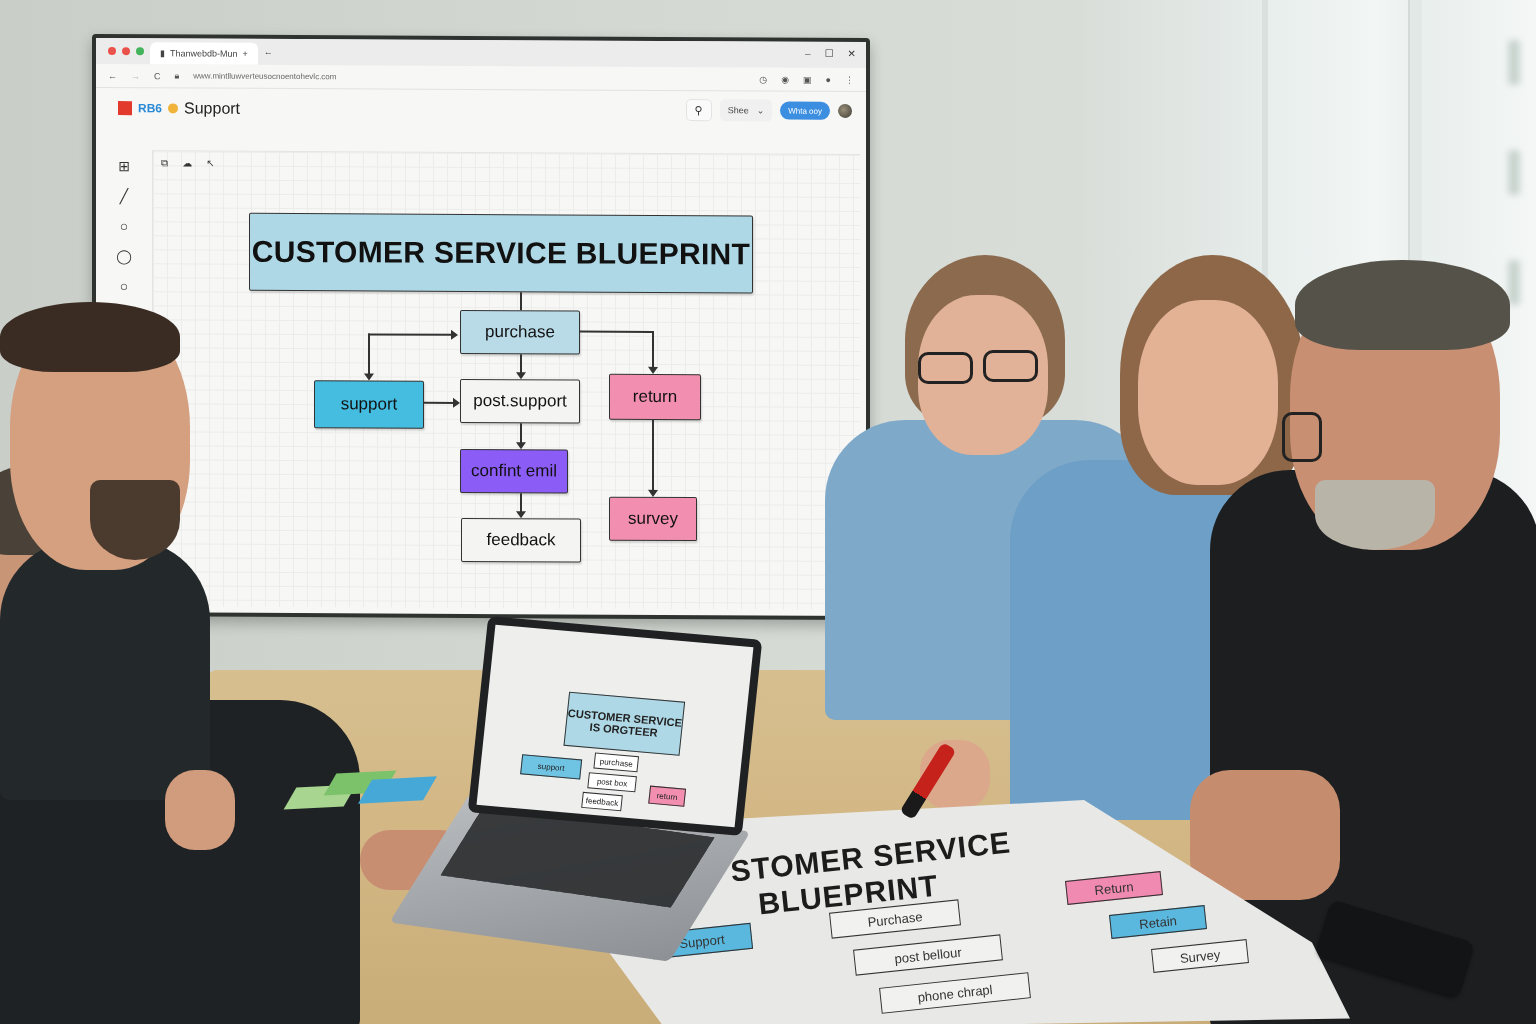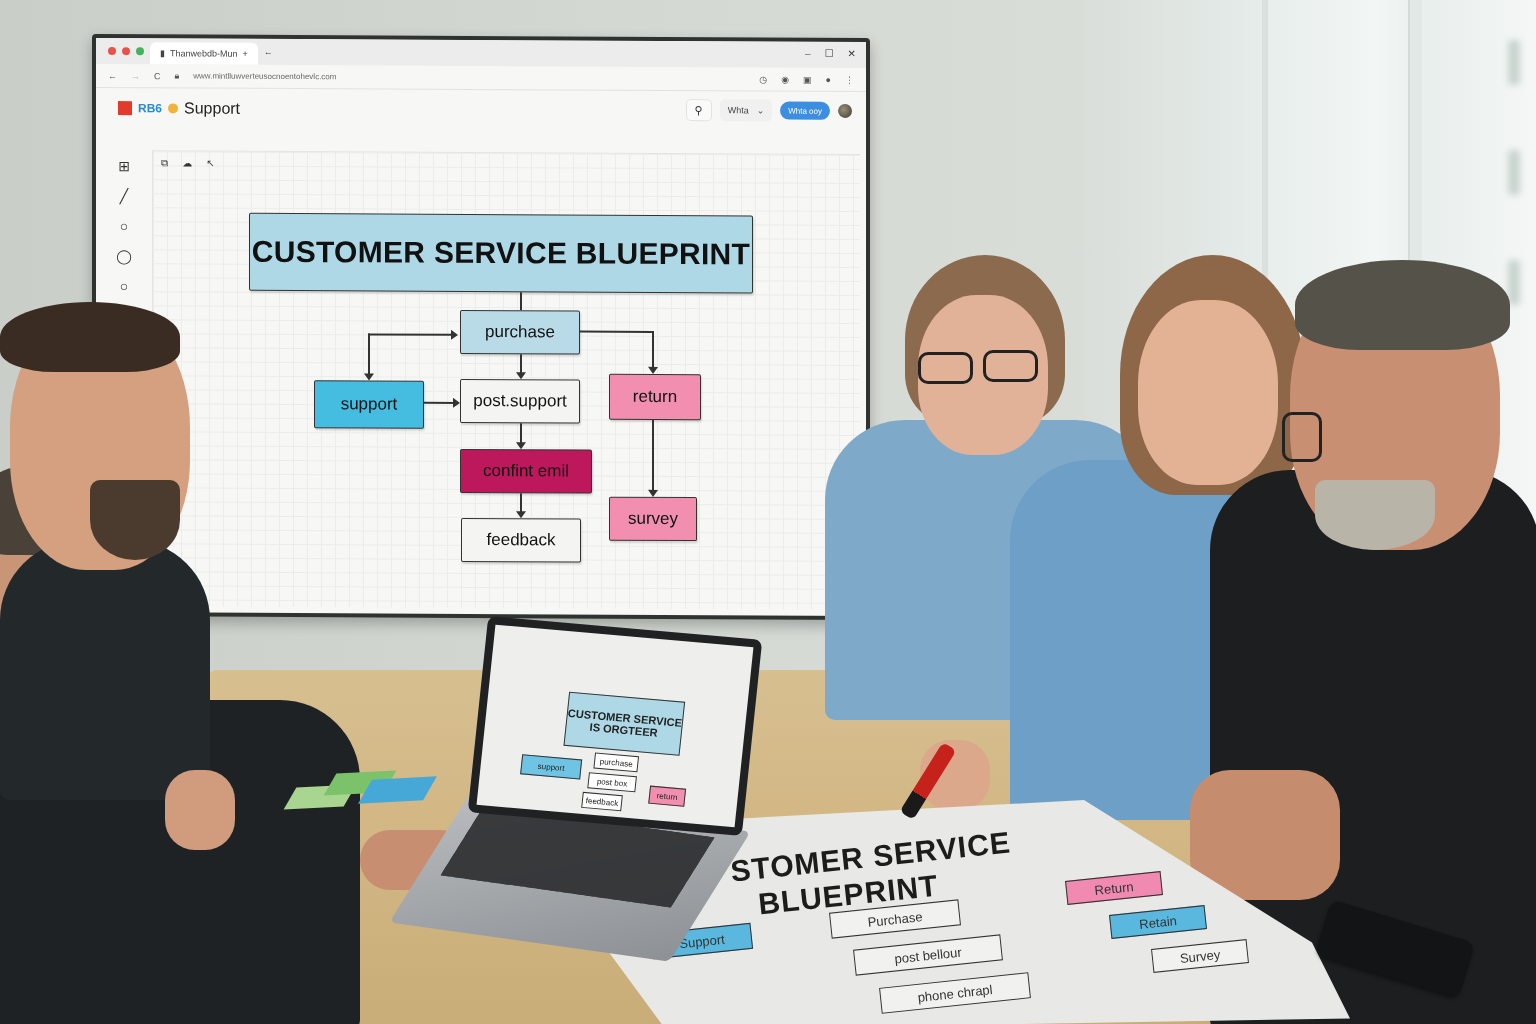--- a/index.html
+++ b/index.html
@@ -153,21 +153,21 @@
     <div class="app-header">
       <div class="logo">
         <span class="sq"></span>
         <span class="txt">RB6</span>
         <span class="coin"></span>
       </div>
       <span class="app-title">Support</span>
       <div class="hdr-right">
         <span class="icon-btn">⚲</span>
         <div class="share-dd">
-          <span>Whta</span>
+          <span>Shee</span>
           <span>⌄</span>
         </div>
         <span class="blue-btn">Whta ooy</span>
         <span class="avatar"></span>
       </div>
     </div>
 
     <div class="left-tools">
       <span class="tool">⊞</span>
       <span class="tool">╱</span>
@@ -185,21 +185,21 @@
       </div>
     </div>
 
     <div class="node title" style="left:153px;top:174px;width:504px;height:78px;background:#aed8e6">CUSTOMER SERVICE BLUEPRINT</div>
     <div class="line" style="left:424px;top:252px;width:2px;height:18px"></div>
 
     <div class="node" style="left:364px;top:270px;width:120px;height:44px;background:#b9dbe8">purchase</div>
     <div class="node" style="left:218px;top:341px;width:110px;height:48px;background:#45bde0">support</div>
     <div class="node" style="left:364px;top:339px;width:120px;height:44px;background:#f4f4f2">post.support</div>
     <div class="node" style="left:513px;top:333px;width:92px;height:46px;background:#f28fb0">return</div>
-    <div class="node" style="left:364px;top:409px;width:132px;height:44px;background:#be185d">confint emil</div>
+    <div class="node" style="left:364px;top:409px;width:108px;height:44px;background:#8b5cf6">confint emil</div>
     <div class="node" style="left:513px;top:456px;width:88px;height:44px;background:#f28fb0">survey</div>
     <div class="node" style="left:365px;top:478px;width:120px;height:44px;background:#f4f4f2">feedback</div>
 
     <div class="line arrow-r" style="left:272px;top:294px;width:88px;height:2px"></div>
     <div class="line arrow-d" style="left:272px;top:294px;width:2px;height:45px"></div>
     <div class="line arrow-d" style="left:424px;top:314px;width:2px;height:23px"></div>
     <div class="line arrow-r" style="left:328px;top:362px;width:34px;height:2px"></div>
     <div class="line" style="left:484px;top:290px;width:72px;height:2px"></div>
     <div class="line arrow-d" style="left:556px;top:290px;width:2px;height:41px"></div>
     <div class="line arrow-d" style="left:424px;top:383px;width:2px;height:24px"></div>

